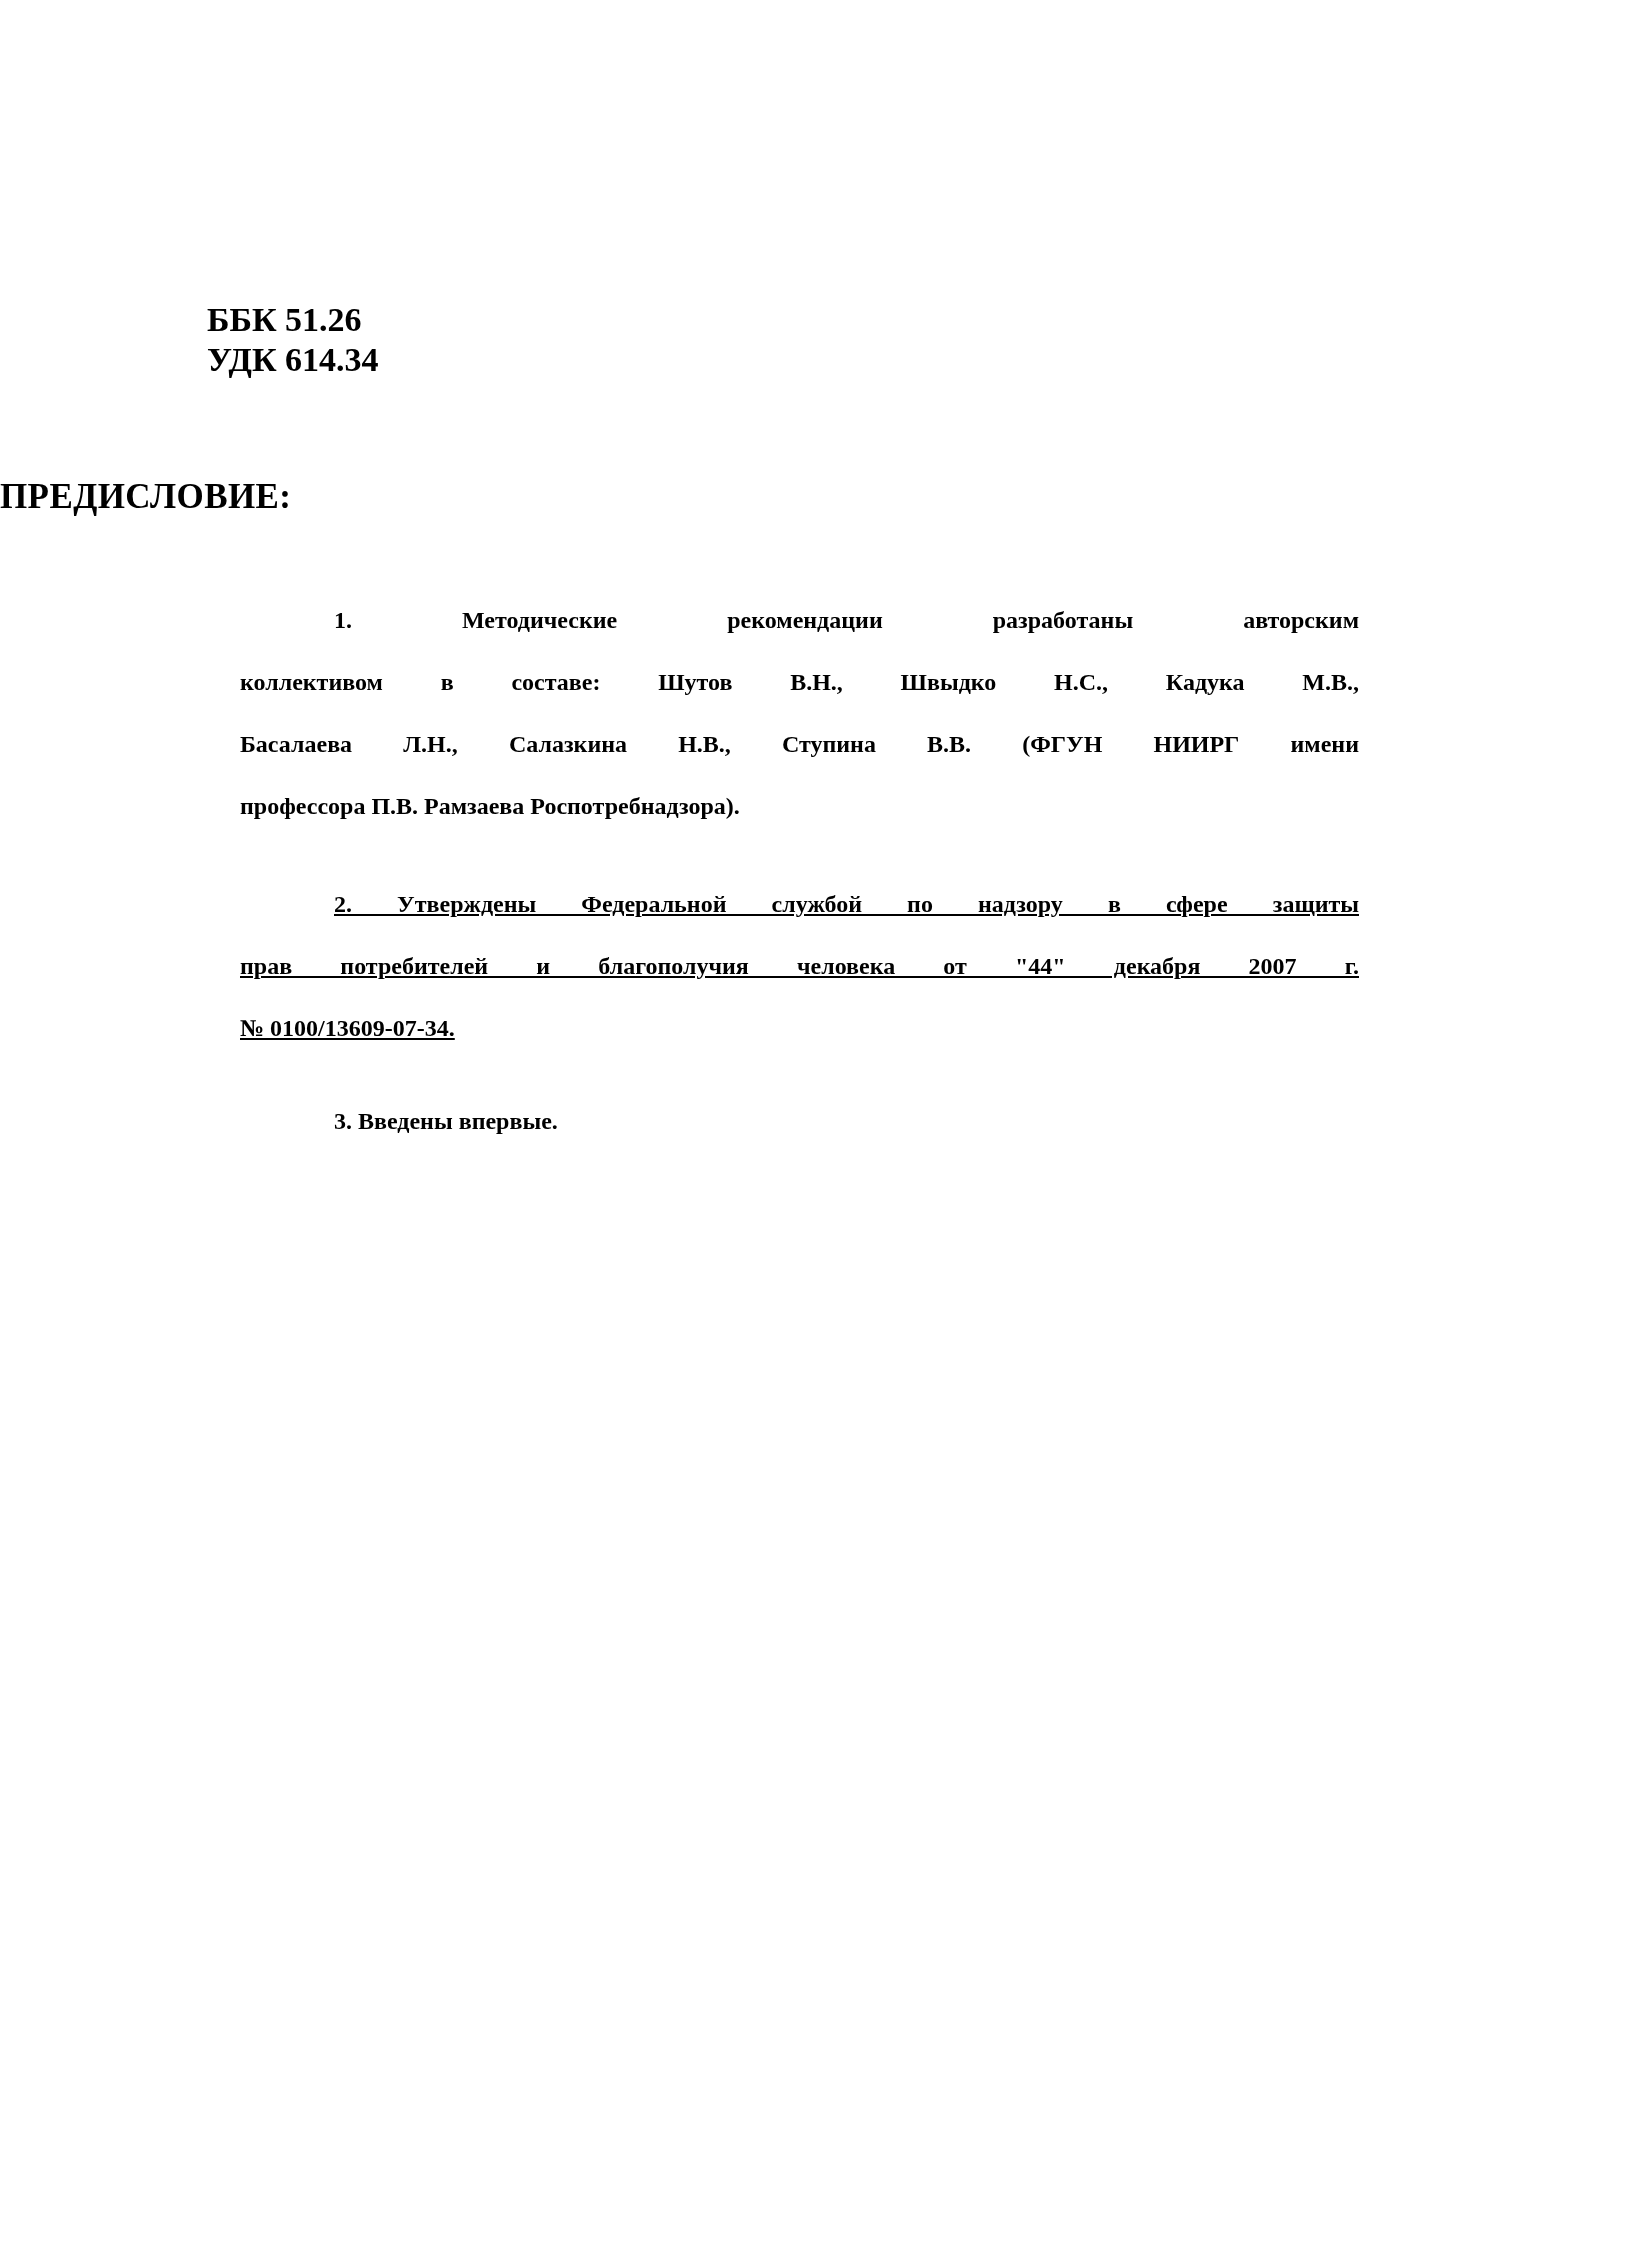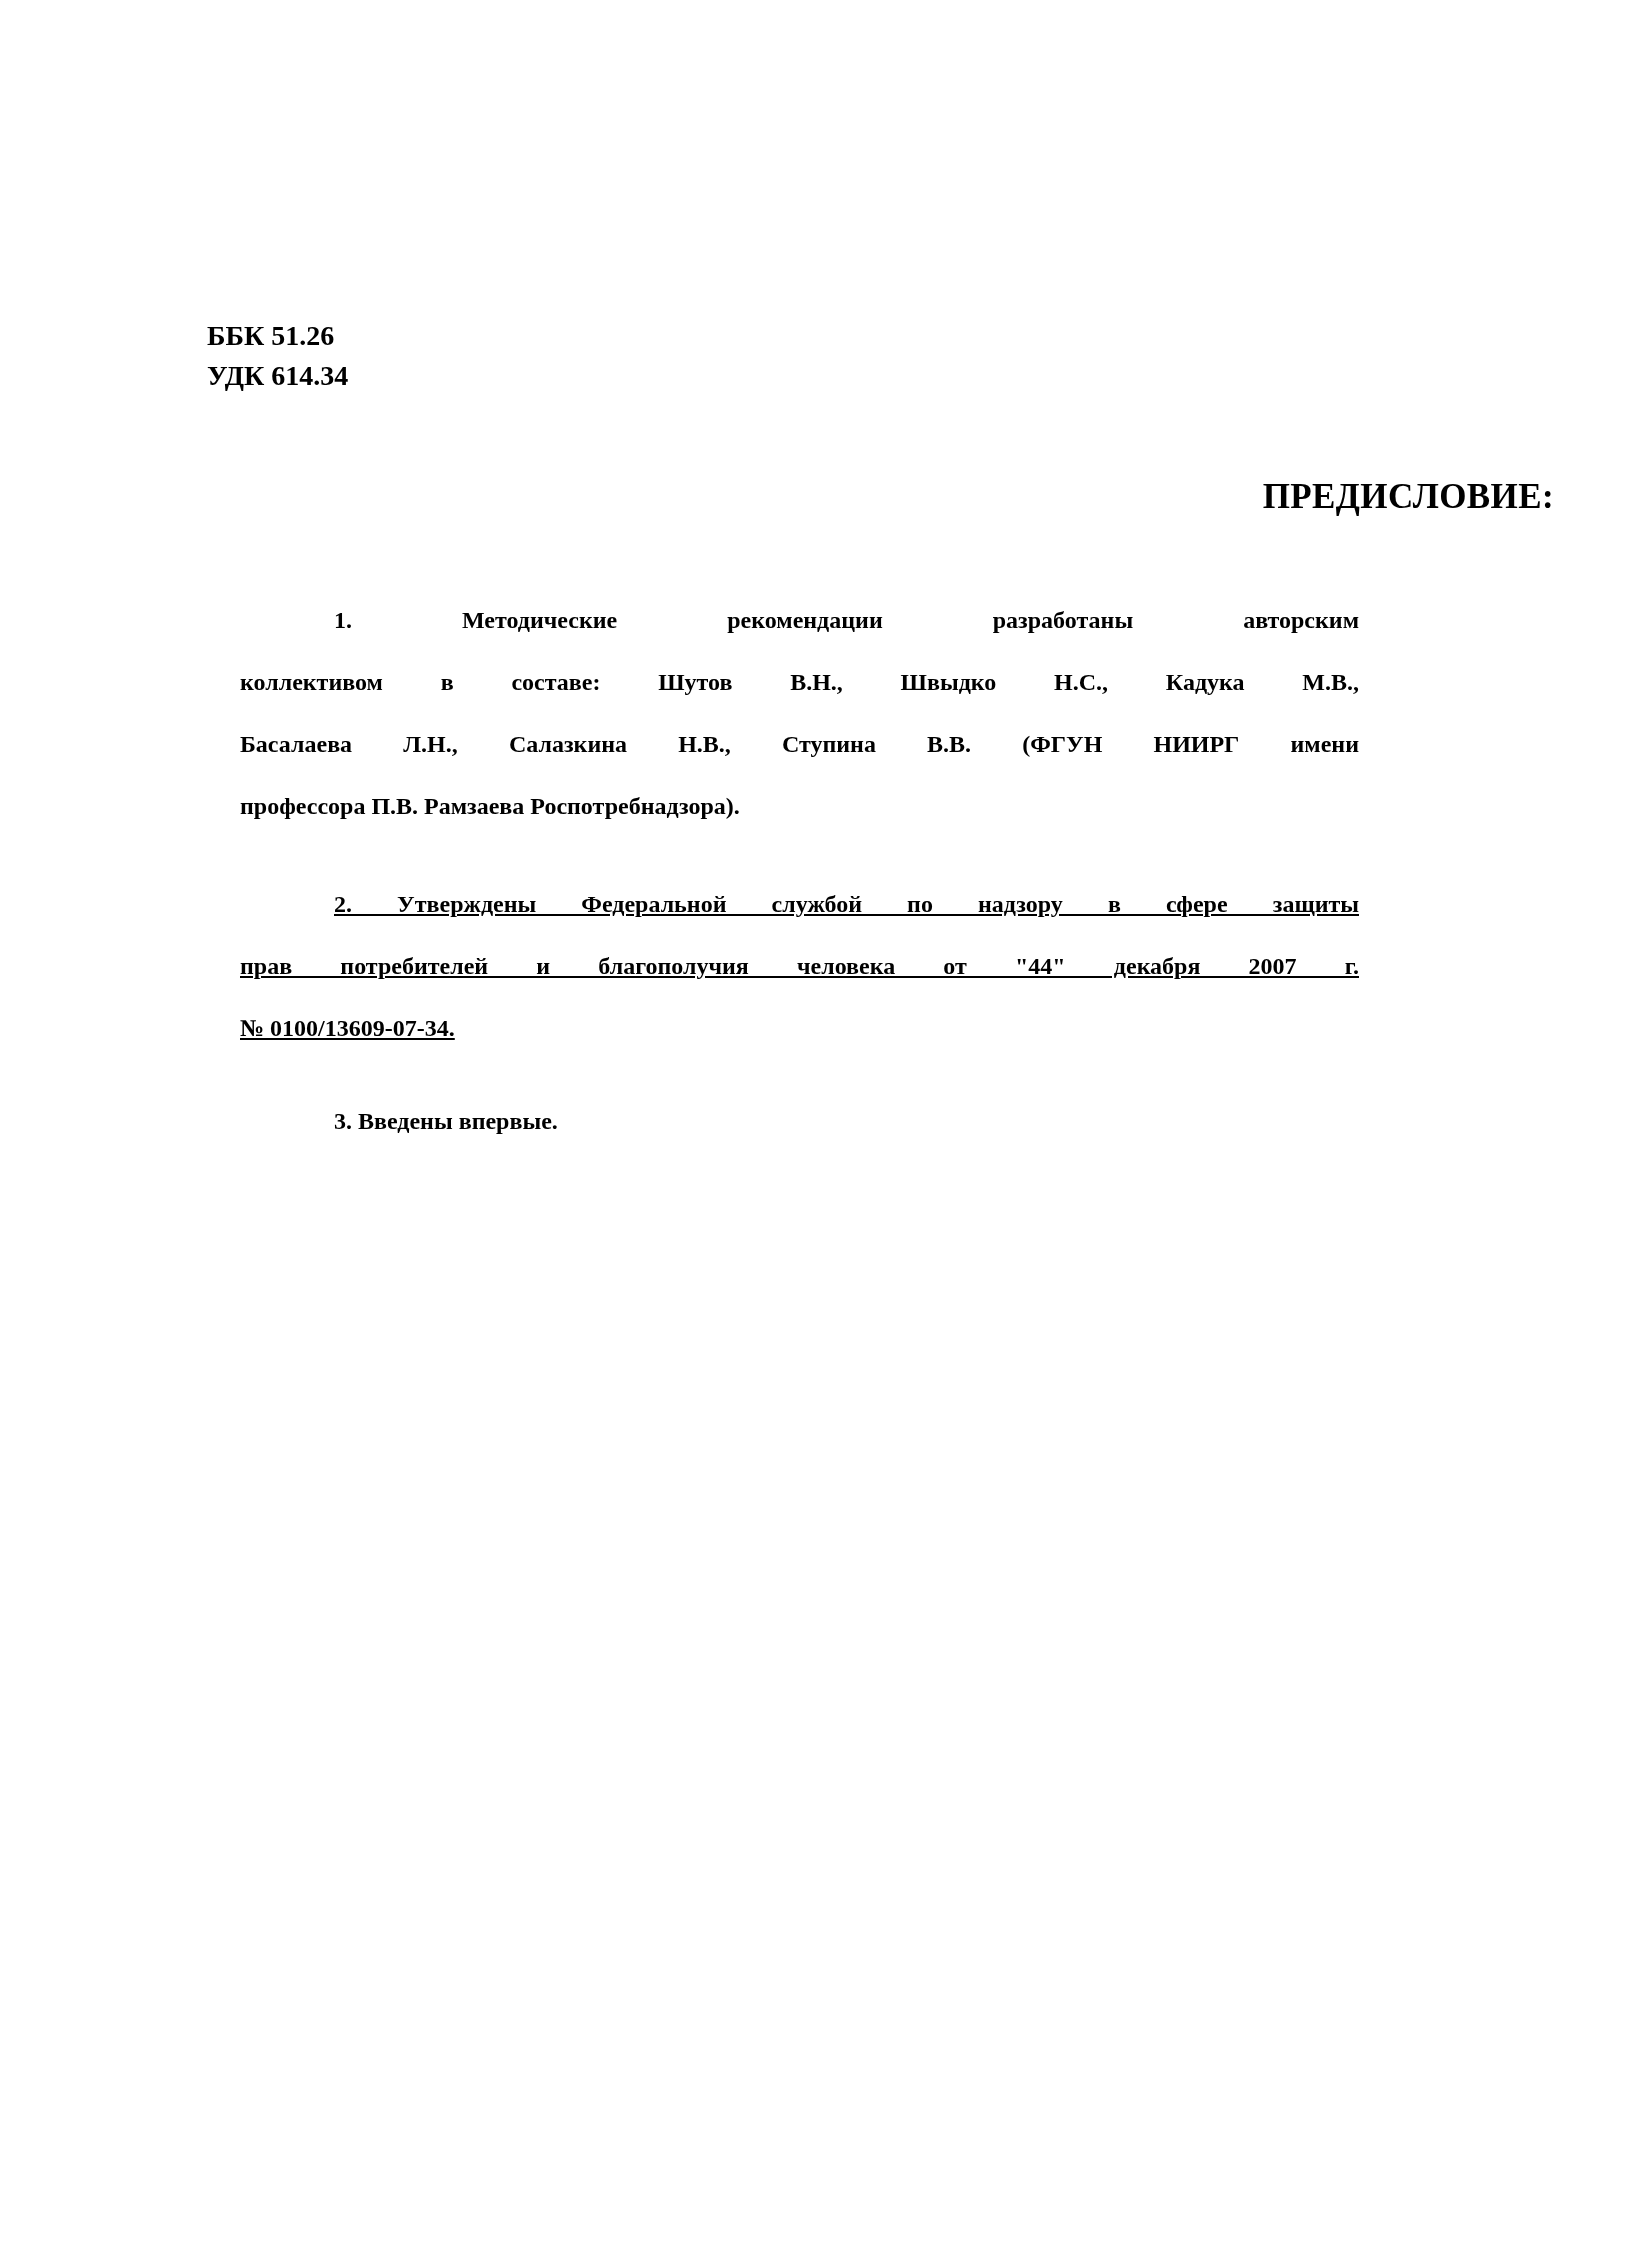--- a/index.html
+++ b/index.html
@@ -1,20 +1,20 @@
 <!DOCTYPE html>
 <html style="font-size:14px"><head>
 <meta charset="utf-8">
 <style>
   html, body { margin: 0; padding: 0; background: #ffffff; }
   body { width: 1640px; height: 2263px; position: relative; overflow: hidden;
          font-family: "Liberation Serif", "DejaVu Serif", serif; color: #000; font-weight: bold; }
-  .codes { position: absolute; left: 207px; top: 316px; font-size: 28px; line-height: 40px; }
+  .codes { position: absolute; left: 207px; top: 300px; font-size: 34px; line-height: 40px; }
   .codes div { white-space: nowrap; }
-  .heading { position: absolute; left: 0; width: 1554px; top: 475px; text-align: right;
+  .heading { position: absolute; left: 0; width: 1554px; top: 475px; text-align: left;
              font-size: 35px; line-height: 44px; letter-spacing: 0.4px; }
   .para { position: absolute; left: 240px; width: 1119px; font-size: 24px; }
   .line { height: 62px; line-height: 62px; text-align: justify; text-align-last: justify; white-space: nowrap; overflow: visible; }
   .line.last { text-align-last: left; }
   .line.first { padding-left: 94px; }
   #p1 { top: 589px; }
   #p2 { top: 873px; text-decoration: underline; }
   #p3 { top: 1090px; }
   .line .fill { display: block; width: 100%; white-space: normal; text-align: justify; text-align-last: justify; }
   .line.last .fill { text-align-last: left; }

